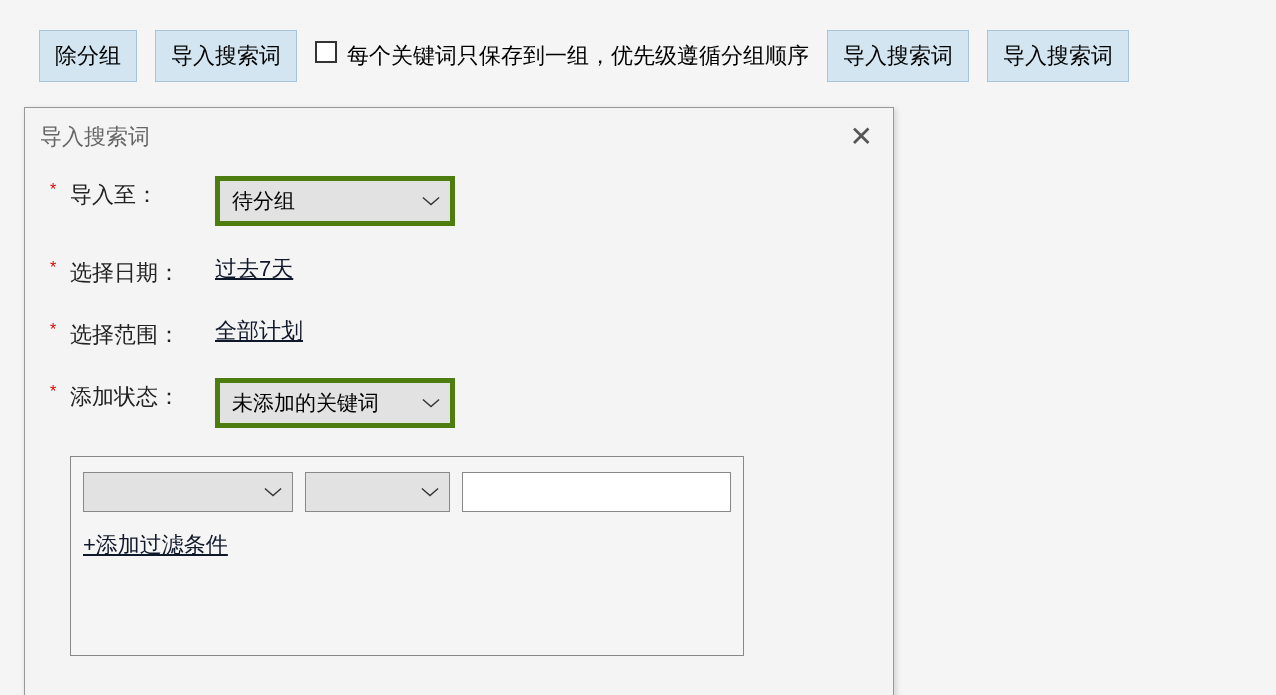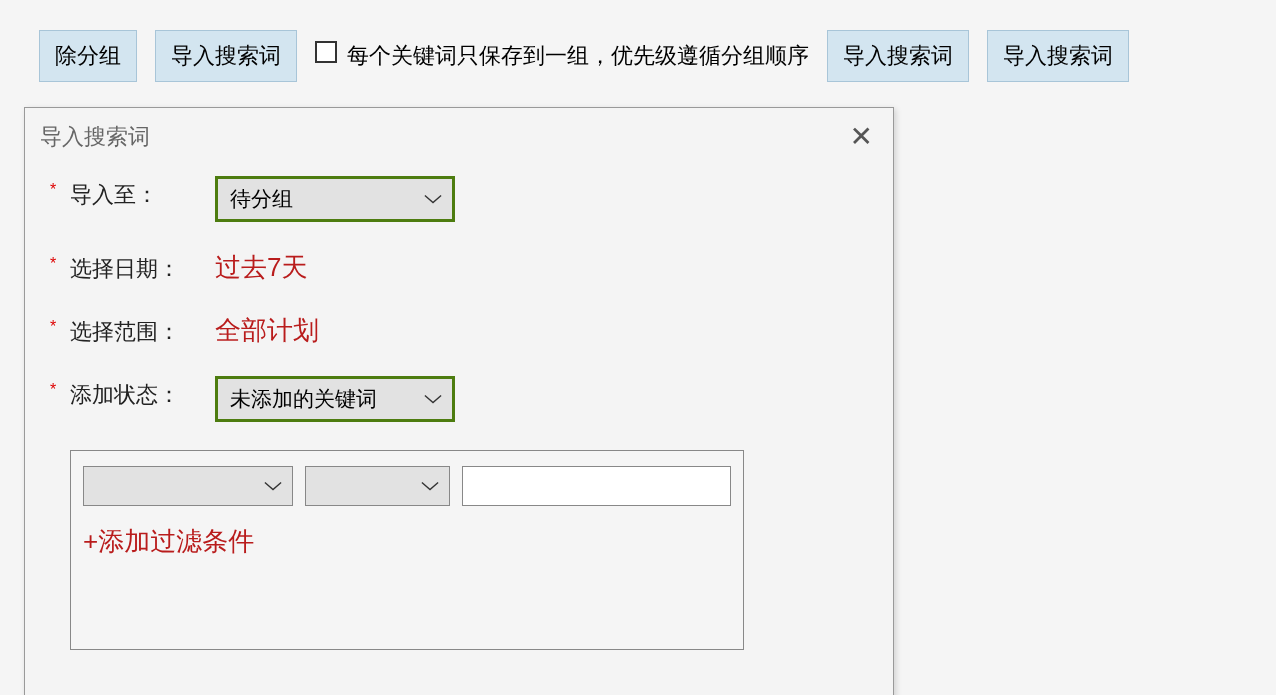--- a/index.html
+++ b/index.html
@@ -96,38 +96,39 @@
       color: #222;
     }
     .form-value {
       flex: 1;
     }
     .select-box {
       display: inline-flex;
       align-items: center;
       justify-content: space-between;
       background: #e2e2e2;
-      border: 3px solid #4d7c0f;
+      border: 5px solid #4d7c0f;
       padding: 6px 10px 6px 12px;
       font-size: 21px;
       cursor: pointer;
       min-width: 240px;
     }
     .chevron {
       margin-left: 20px;
       font-size: 14px;
     }
     .chevron svg {
       width: 18px;
       height: 10px;
     }
     .link {
-      color: #b91c1c;
-      cursor: pointer;
-      font-size: 26px;
+      color: #0f172a;
+      text-decoration: underline;
+      cursor: pointer;
+      font-size: 22px;
     }
     .filter-box {
       border: 1px solid #888;
       padding: 15px 12px 0 12px;
       background: #f5f5f5;
       width: 674px;
       min-height: 200px;
     }
     .filter-row {
       display: flex;

